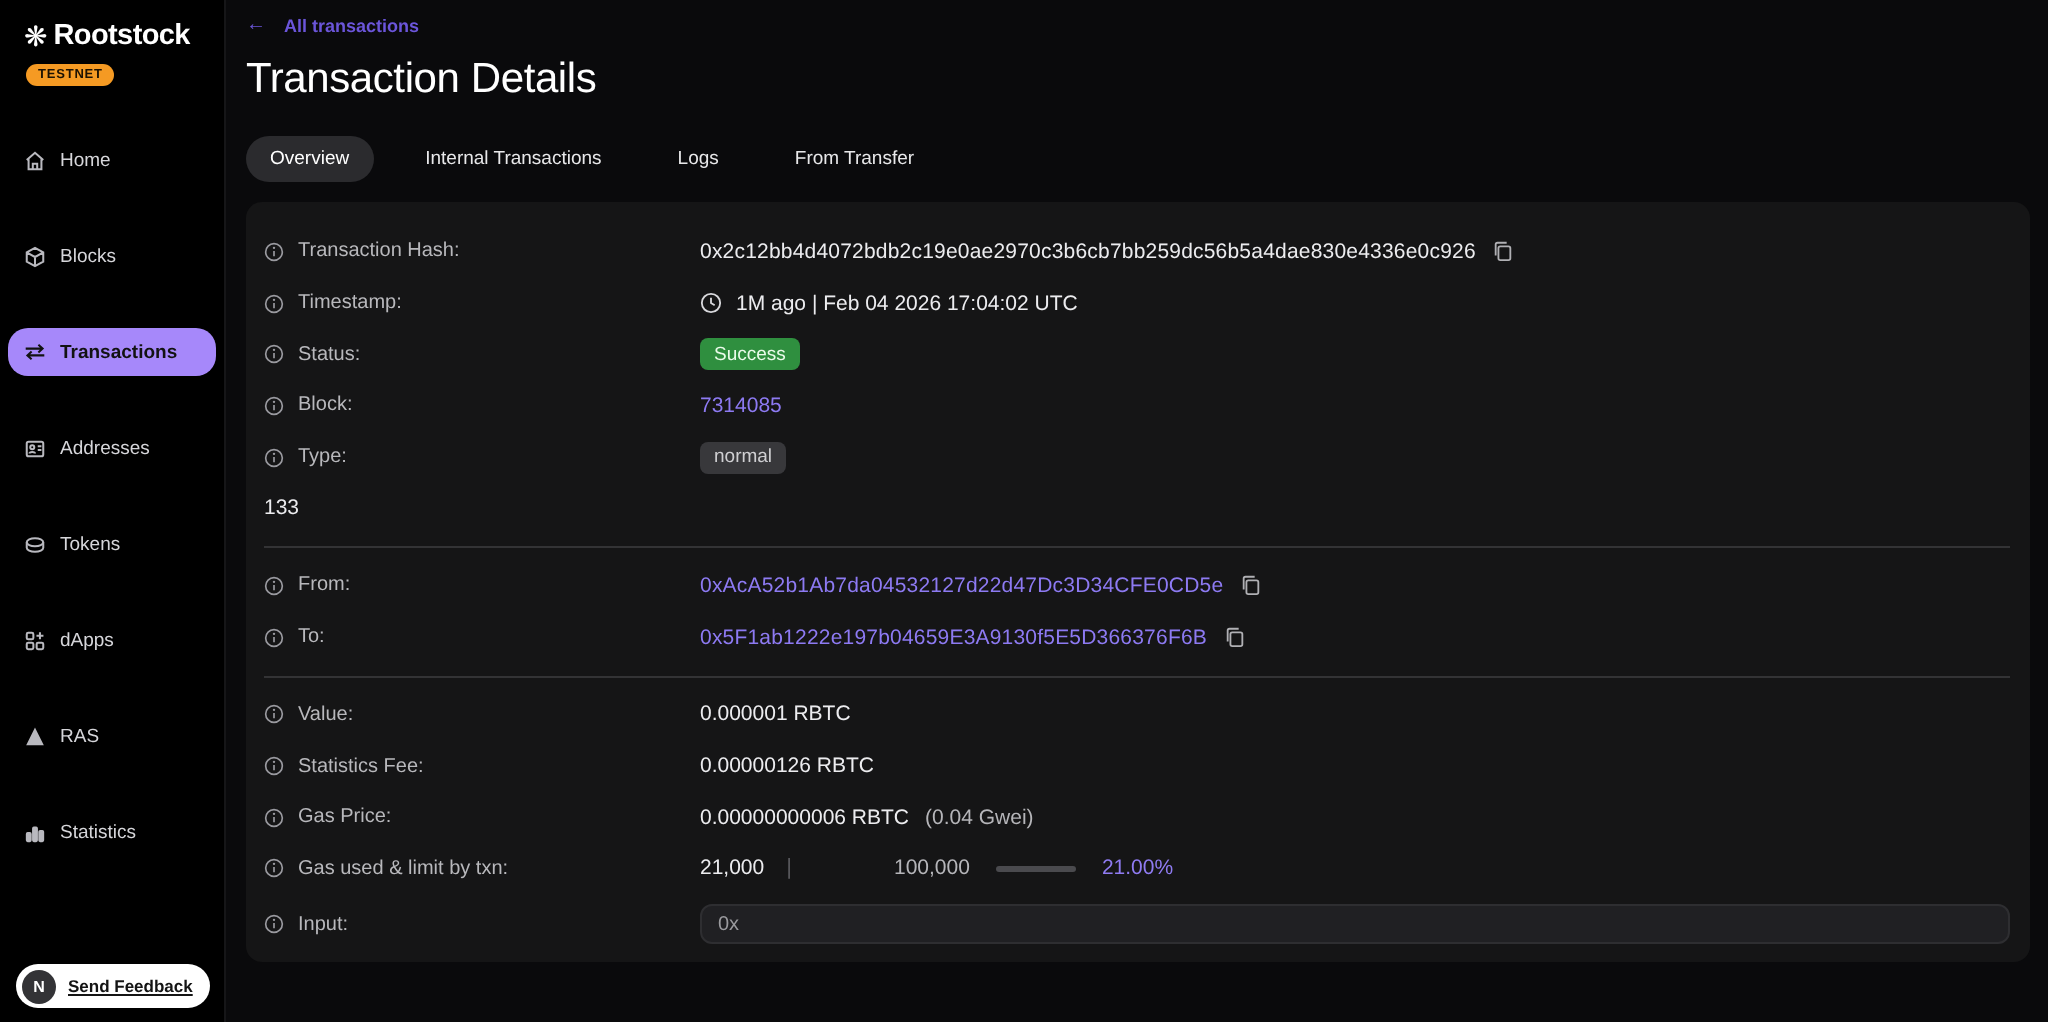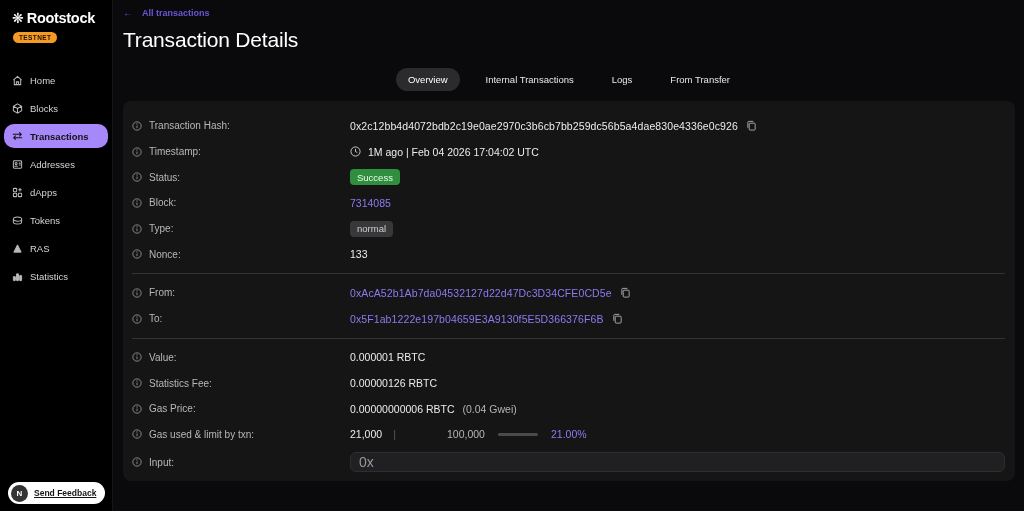--- a/index.html
+++ b/index.html
@@ -23,21 +23,21 @@
   .logo-wrap { padding: 10px 0 0 12px; }
   .logo-row { display: flex; align-items: center; gap: 3px; }
   .logo-glyph { color: #ffffff; font-size: 14px; line-height: 14px; }
   .logo-text { color: #ffffff; font-size: 14.5px; font-weight: 700; letter-spacing: -0.3px; }
   .testnet-badge {
     display: inline-block; margin-top: 3px; margin-left: 1px;
     background: #f59a23; color: #1c1203;
     font-size: 6.5px; font-weight: 700; letter-spacing: 0.4px;
     padding: 2px 6px; border-radius: 7px;
   }
-  .nav { margin-top: 22px; display: flex; flex-direction: column; }
+  .nav { margin-top: 22px; display: flex; flex-direction: column; gap: 20px; }
   .nav-item {
     display: flex; align-items: center; gap: 7px;
     height: 24px; margin: 2px 4px; padding: 0 8px;
     border-radius: 10px;
     color: #d6d6da; font-size: 9.5px;
     cursor: pointer;
   }
   .nav-item .nicon { width: 11px; height: 11px; display: flex; align-items: center; justify-content: center; }
   .nav-item .nicon svg { stroke: #b9b9bf; }
   .nav-item.active {
@@ -66,21 +66,21 @@
   .back-link {
     margin-top: 7px; display: flex; align-items: center; gap: 9px;
     color: #6b55da; font-size: 9px; font-weight: 700;
     cursor: pointer; width: fit-content;
   }
   .back-arrow { font-size: 10px; }
   .page-title {
     margin-top: 10px;
     color: #ffffff; font-size: 21px; font-weight: 400; letter-spacing: -0.2px;
   }
-  .tabs { display: flex; align-items: center; gap: 14px; margin-top: 16px; justify-content: center; }
+  .tabs { display: flex; align-items: center; gap: 14px; margin-top: 16px; }
   .tab {
     font-size: 9.5px; color: #e8e8ea;
     padding: 6px 12px; border-radius: 14px;
     cursor: pointer; white-space: nowrap;
   }
   .tab.active { background: #2b2b2e; color: #ffffff; }
 
   
   .card {
     margin-top: 10px;
@@ -117,21 +117,21 @@
   }
   .gas-bar-fill { height: 100%; background: #8f7bf2; border-radius: 2px; }
   .gas-percent { color: #8f7bf2; }
   .note { color: #b5b5b9; margin-left: 3px; }
   .input-row { height: 30px; }
   .input-box {
     flex: 1; height: 20px;
     background: #202023; border: 1px solid #2e2e31;
     border-radius: 6px;
     display: flex; align-items: center; padding-left: 8px;
-    color: #9a9a9e; font-size: 14px;
+    color: #9a9a9e; font-size: 10px;
   }
   svg { display: block; }
 </style>
 </head>
 <body>
 
 <div class="app">
 
   <div class="sidebar">
     <div class="logo-wrap">
@@ -173,36 +173,36 @@
               <rect x="1.5" y="2" width="9" height="8" rx="1"></rect>
               <circle cx="4.5" cy="5" r="1.1"></circle>
               <path d="M3 8.5 C3 7.3 6 7.3 6 8.5 M7.5 4.5 H9.5 M7.5 6.5 H9.5"></path>
             </svg>
         </span>
         <span>Addresses</span>
       </div>
       <div class="nav-item">
         <span class="nicon">
           <svg width="11" height="11" viewBox="0 0 12 12" fill="none" stroke-width="1.1">
+              <ellipse cx="6" cy="4.5" rx="4.5" ry="2.2"></ellipse>
+              <path d="M1.5 4.5 V7.5 C1.5 8.7 3.5 9.7 6 9.7 C8.5 9.7 10.5 8.7 10.5 7.5 V4.5"></path>
+            </svg>
+        </span>
+        <span>Tokens</span>
+      </div>
+      <div class="nav-item">
+        <span class="nicon">
+          <svg width="11" height="11" viewBox="0 0 12 12" fill="none" stroke-width="1.1">
               <rect x="1.5" y="1.5" width="3.6" height="3.6" rx="0.8"></rect>
               <rect x="1.5" y="6.9" width="3.6" height="3.6" rx="0.8"></rect>
               <rect x="6.9" y="6.9" width="3.6" height="3.6" rx="0.8"></rect>
               <path d="M8.7 1.2 V5 M6.8 3.1 H10.6"></path>
             </svg>
         </span>
         <span>dApps</span>
-      </div>
-      <div class="nav-item">
-        <span class="nicon">
-          <svg width="11" height="11" viewBox="0 0 12 12" fill="none" stroke-width="1.1">
-              <ellipse cx="6" cy="4.5" rx="4.5" ry="2.2"></ellipse>
-              <path d="M1.5 4.5 V7.5 C1.5 8.7 3.5 9.7 6 9.7 C8.5 9.7 10.5 8.7 10.5 7.5 V4.5"></path>
-            </svg>
-        </span>
-        <span>Tokens</span>
       </div>
       <div class="nav-item">
         <span class="nicon">
           <svg width="11" height="11" viewBox="0 0 12 12" fill="#b9b9bf" stroke="none">
               <path d="M6 2 L10 10 H2 Z"></path>
             </svg>
         </span>
         <span>RAS</span>
       </div>
       <div class="nav-item">
@@ -325,30 +325,20 @@
               </svg>
           </span>
           <span>Type:</span>
         </div>
         <div class="row-value">
           <span class="badge-type">normal</span>
         </div>
       </div>
 
       <div class="row">
-        <div class="row-label">
-          <span class="info-icon">
-            <svg width="10" height="10" viewBox="0 0 12 12" fill="none" stroke="#9a9aa0" stroke-width="1">
-                <circle cx="6" cy="6" r="5"></circle>
-                <line x1="6" y1="5.4" x2="6" y2="8.6"></line>
-                <circle cx="6" cy="3.5" r="0.7" fill="#9a9aa0" stroke="none"></circle>
-              </svg>
-          </span>
-          <span>Nonce:</span>
-        </div>
         <div class="row-value">
           <span>133</span>
         </div>
       </div>
 
       <hr class="divider">
 
       <div class="row">
         <div class="row-label">
           <span class="info-icon">

